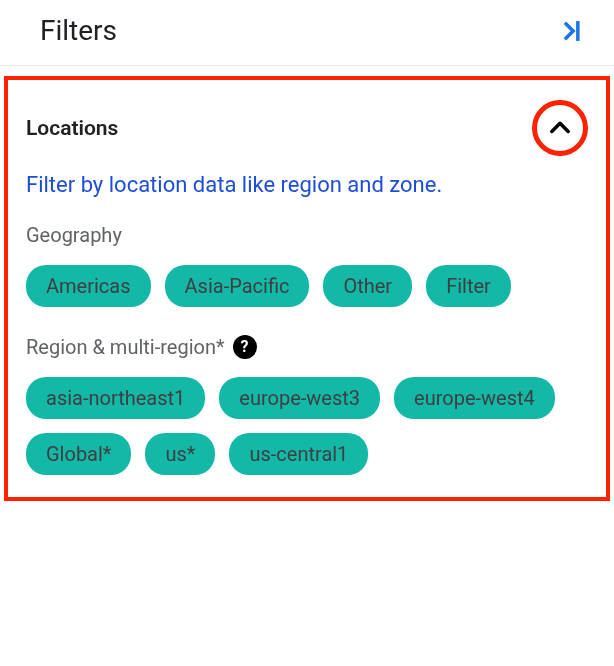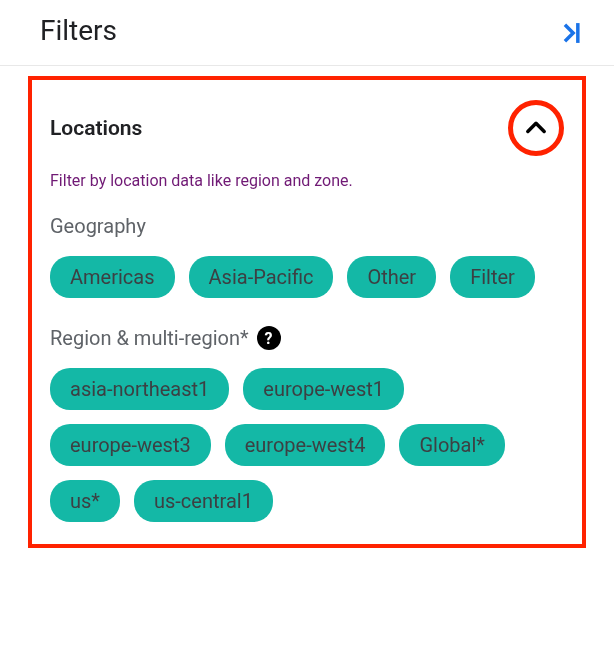--- a/index.html
+++ b/index.html
@@ -9,42 +9,42 @@
     }
     body {
       font-family: 'Google Sans', Roboto, Arial, sans-serif;
       background: #fff;
       width: 614px;
       height: 666px;
       overflow: hidden;
     }
     .header {
       display: flex;
-      align-items: flex-end;
+      align-items: center;
       justify-content: space-between;
       padding: 14px 28px 18px 40px;
       border-bottom: 1px solid #e8e8e8;
     }
     .header-title {
       font-size: 28px;
       font-weight: 400;
       color: #202124;
     }
     .collapse-btn {
       color: #1a73e8;
       display: flex;
       align-items: center;
       cursor: pointer;
     }
     .collapse-btn svg {
       width: 28px;
       height: 28px;
     }
     .panel-wrapper {
-      padding: 10px 28px;
+      padding: 10px 4px;
     }
     .panel {
       border: 4px solid #ff2200;
       padding: 20px 18px 22px 18px;
     }
     .section-header {
       display: flex;
       align-items: center;
       justify-content: space-between;
       margin-bottom: 14px;
@@ -64,22 +64,22 @@
       justify-content: center;
       cursor: pointer;
       flex-shrink: 0;
     }
     .chevron-circle svg {
       width: 28px;
       height: 28px;
       stroke: #000;
     }
     .section-desc {
-      font-size: 16px;
-      color: #701a75;
+      font-size: 22px;
+      color: #1d4ed8;
       margin-bottom: 22px;
       line-height: 1.4;
     }
     .group-label {
       font-size: 20px;
       color: #5f6368;
       margin-bottom: 18px;
       display: flex;
       align-items: flex-start;
       gap: 8px;
@@ -152,21 +152,20 @@
         <div class="chip">Other</div>
         <div class="chip">Filter</div>
       </div>
 
     <div class="group-label">
       <span>Region &amp; multi-region*</span>
       <span class="help-icon">?</span>
     </div>
     <div class="chips" id="region-chips">
         <div class="chip">asia-northeast1</div>
-        <div class="chip">europe-west1</div>
         <div class="chip">europe-west3</div>
         <div class="chip">europe-west4</div>
         <div class="chip">Global*</div>
         <div class="chip">us*</div>
         <div class="chip">us-central1</div>
       </div>
   </div>
 </div>
 
 </body></html>

